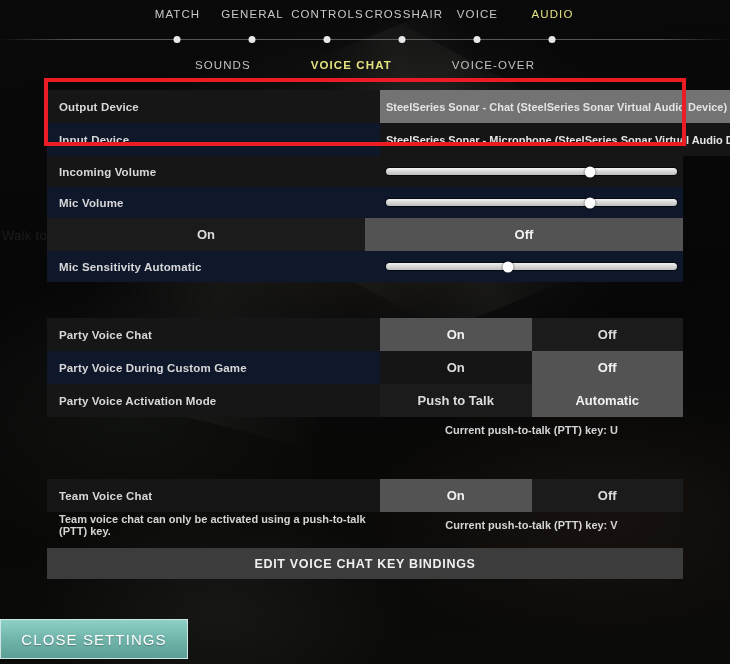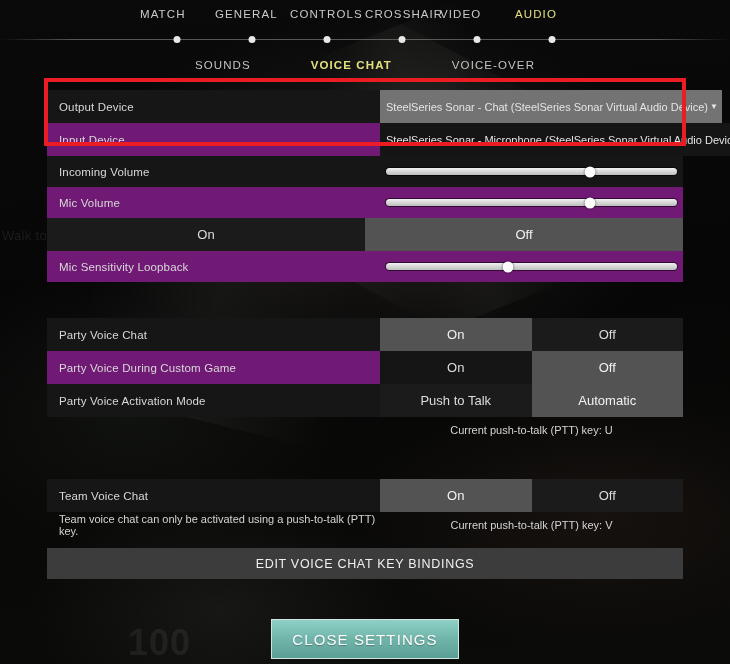--- a/index.html
+++ b/index.html
@@ -71,21 +71,21 @@
     display: flex;
     justify-content: center;
     align-items: flex-start;
     gap: 0;
     padding-top: 8px;
   }
   .main-tab {
     font-size: 11.5px;
     letter-spacing: 1.1px;
     color: #c9c9c9;
-    text-align: left;
+    text-align: center;
     width: 75px;
     cursor: pointer;
     user-select: none;
   }
   .main-tab.active { color: #e3e07f; }
 
   .tab-rule {
     position: relative;
     z-index: 3;
     height: 12px;
@@ -127,30 +127,30 @@
   .sub-tab.active { color: #e3e07f; font-weight: bold; }
 
   
   .panel {
     position: relative;
     z-index: 3;
     width: 636px;
     margin: 10px auto 0 auto;
   }
 
-  .group { width: 100%; }
+  .group { width: 100%; font-weight: bold; }
   .group + .group { margin-top: 36px; }
 
   .row {
     display: flex;
     align-items: center;
     height: 31px;
     background: #161616;
   }
-  .row.alt { background: #701a75; }
+  .row.alt { background: #0f172a; }
   .row-tall { height: 33px; }
 
   .row-label {
     flex: 0 0 333px;
     padding-left: 12px;
     font-size: 11.5px;
     color: #d8d8d8;
     letter-spacing: 0.15px;
     white-space: nowrap;
     overflow: hidden;
@@ -274,21 +274,21 @@
     letter-spacing: 0.7px;
     cursor: pointer;
     user-select: none;
   }
 
   
   .close-wrap {
     position: relative;
     z-index: 3;
     display: flex;
-    justify-content: center;
+    justify-content: flex-start;
     margin-top: 40px;
   }
   .close-btn {
     width: 188px;
     height: 40px;
     display: flex;
     align-items: center;
     justify-content: center;
     background: linear-gradient(180deg, #8fd0c6 0%, #73b7ac 45%, #5a9e95 100%);
     border: 1px solid #cfe6e2;
@@ -322,21 +322,21 @@
   <div class="bg-streak s2"></div>
   <div class="bg-streak s3"></div>
   <div class="bg-text walk">Walk to the</div>
   <div class="bg-health">100</div>
 
   <div class="main-tabs">
     <div class="main-tab">MATCH</div>
     <div class="main-tab">GENERAL</div>
     <div class="main-tab">CONTROLS</div>
     <div class="main-tab">CROSSHAIR</div>
-    <div class="main-tab">VIDEO</div>
+    <div class="main-tab">VOICE</div>
     <div class="main-tab active">AUDIO</div>
   </div>
 
   <div class="tab-rule">
     <div class="line"></div>
     <div class="tab-dot" style="left:177px"></div>
     <div class="tab-dot" style="left:252px"></div>
     <div class="tab-dot" style="left:327px"></div>
     <div class="tab-dot" style="left:402px"></div>
     <div class="tab-dot" style="left:477px"></div>
@@ -397,21 +397,21 @@
       <div class="row row-tall">
         <div class="row-control">
           <div class="toggle">
             <div class="toggle-opt">On</div>
             <div class="toggle-opt selected">Off</div>
           </div>
         </div>
       </div>
 
       <div class="row alt">
-        <div class="row-label">Mic Sensitivity Loopback</div>
+        <div class="row-label">Mic Sensitivity Automatic</div>
         <div class="row-control">
           <div class="slider">
             <div class="slider-track">
               <div class="slider-handle" style="left: 42%;"></div>
             </div>
           </div>
         </div>
       </div>
 
     </div>

